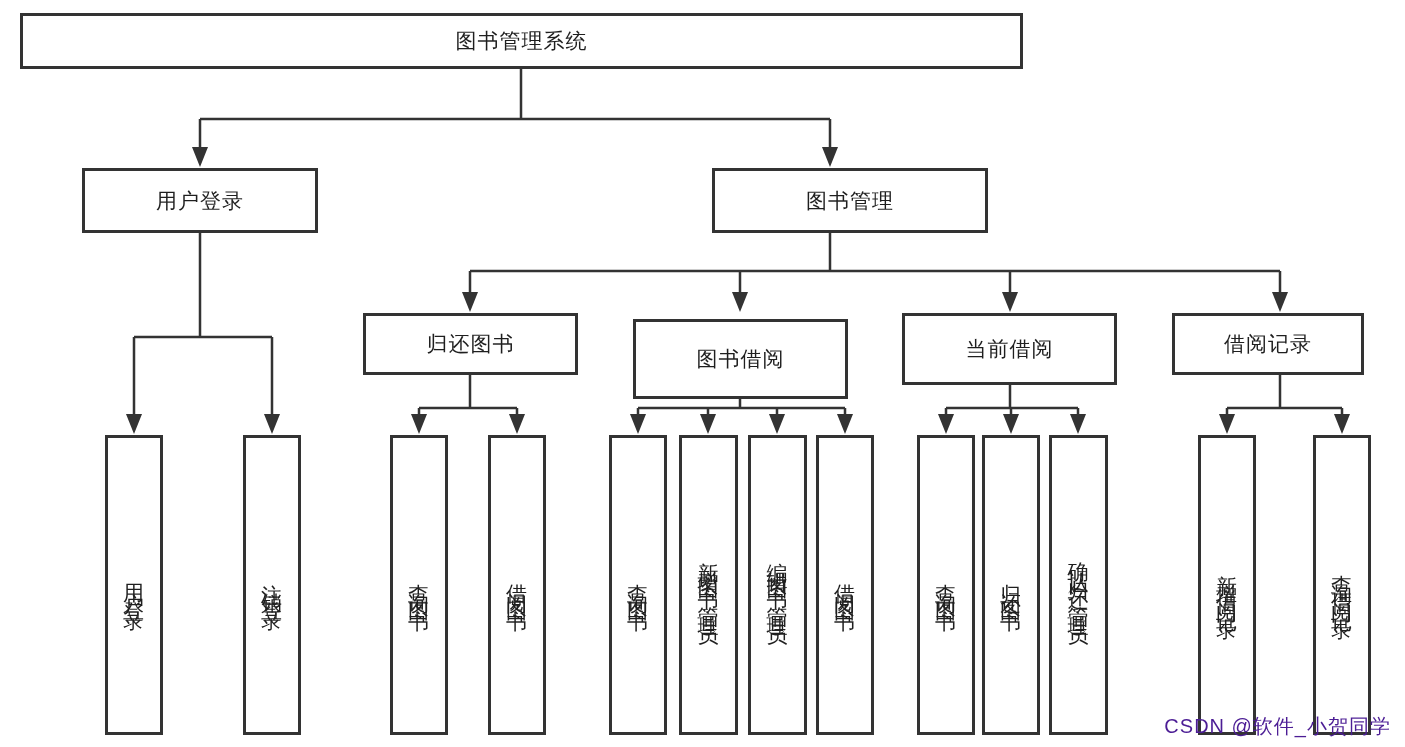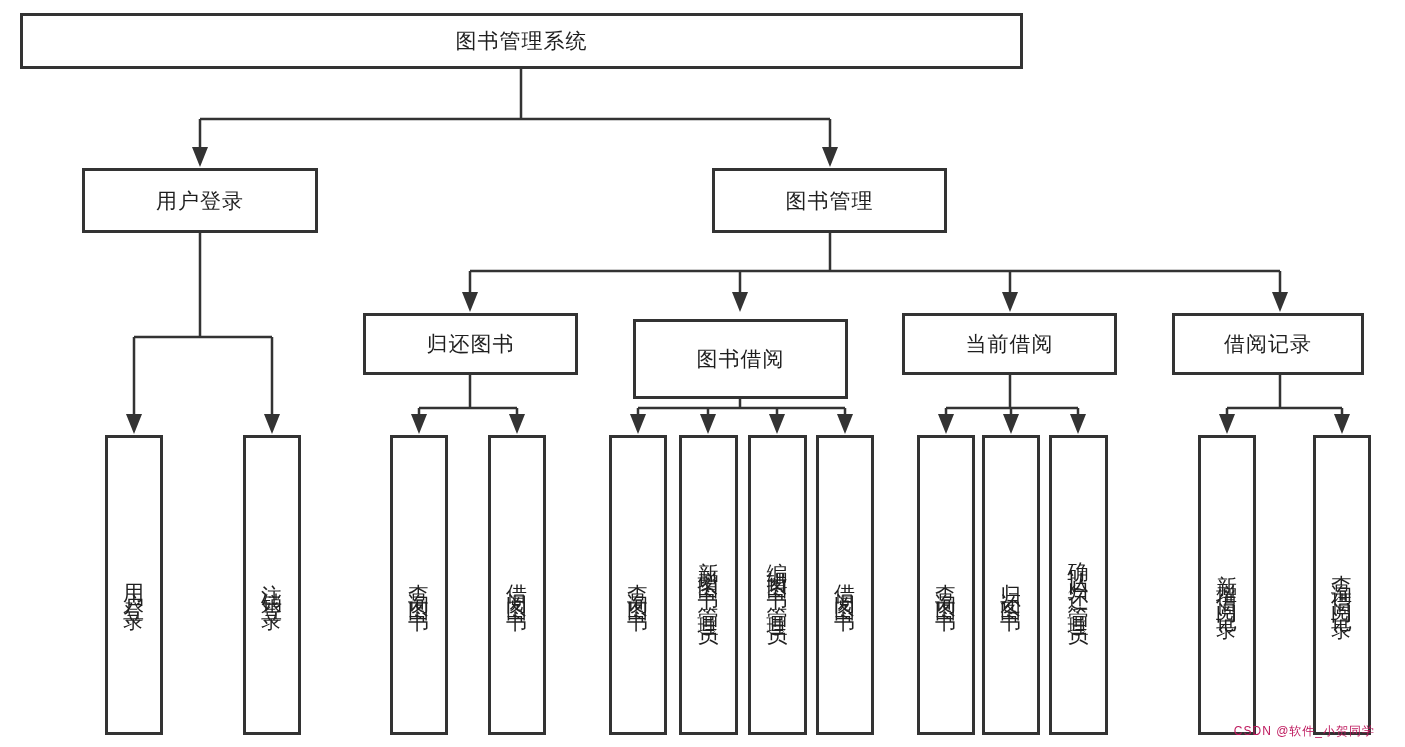--- a/index.html
+++ b/index.html
@@ -45,24 +45,24 @@
   .vnode span {
     writing-mode: vertical-rl;
     text-orientation: mixed;
     font-size: 21px;
     line-height: 1;
     letter-spacing: 9px;
     white-space: nowrap;
   }
   .watermark {
     position: absolute;
-    right: 30px;
+    right: 14px;
     bottom: 7px;
-    color: #be185d;
-    font-size: 12px;
+    color: #4c1d95;
+    font-size: 20px;
     letter-spacing: 1px;
     z-index: 5;
   }
 </style>
 </head>
 <body>
 
 <div class="stage">
 
   <svg class="wires" viewBox="0 0 1405 747" xmlns="http://www.w3.org/2000/svg">
@@ -107,31 +107,31 @@
     </g>
   </svg>
 
   <div class="node" style="left:20px;top:13px;width:1003px;height:56px">
     <span>图书管理系统</span>
   </div>
 
   <div class="node" style="left:82px;top:168px;width:236px;height:65px">
     <span>用户登录</span>
   </div>
-  <div class="node" style="left:712px;top:168px;width:235px;height:65px">
+  <div class="node" style="left:712px;top:168px;width:276px;height:65px">
     <span>图书管理</span>
   </div>
 
   <div class="node" style="left:363px;top:313px;width:215px;height:62px">
     <span>归还图书</span>
   </div>
   <div class="node" style="left:633px;top:319px;width:215px;height:80px">
     <span>图书借阅</span>
   </div>
-  <div class="node" style="left:902px;top:313px;width:215px;height:62px">
+  <div class="node" style="left:902px;top:313px;width:215px;height:72px">
     <span>当前借阅</span>
   </div>
   <div class="node" style="left:1172px;top:313px;width:192px;height:62px">
     <span>借阅记录</span>
   </div>
 
   <div class="vnode" style="left:105px;width:58px">
     <span>用户登录</span>
   </div>
   <div class="vnode" style="left:243px;width:58px">

